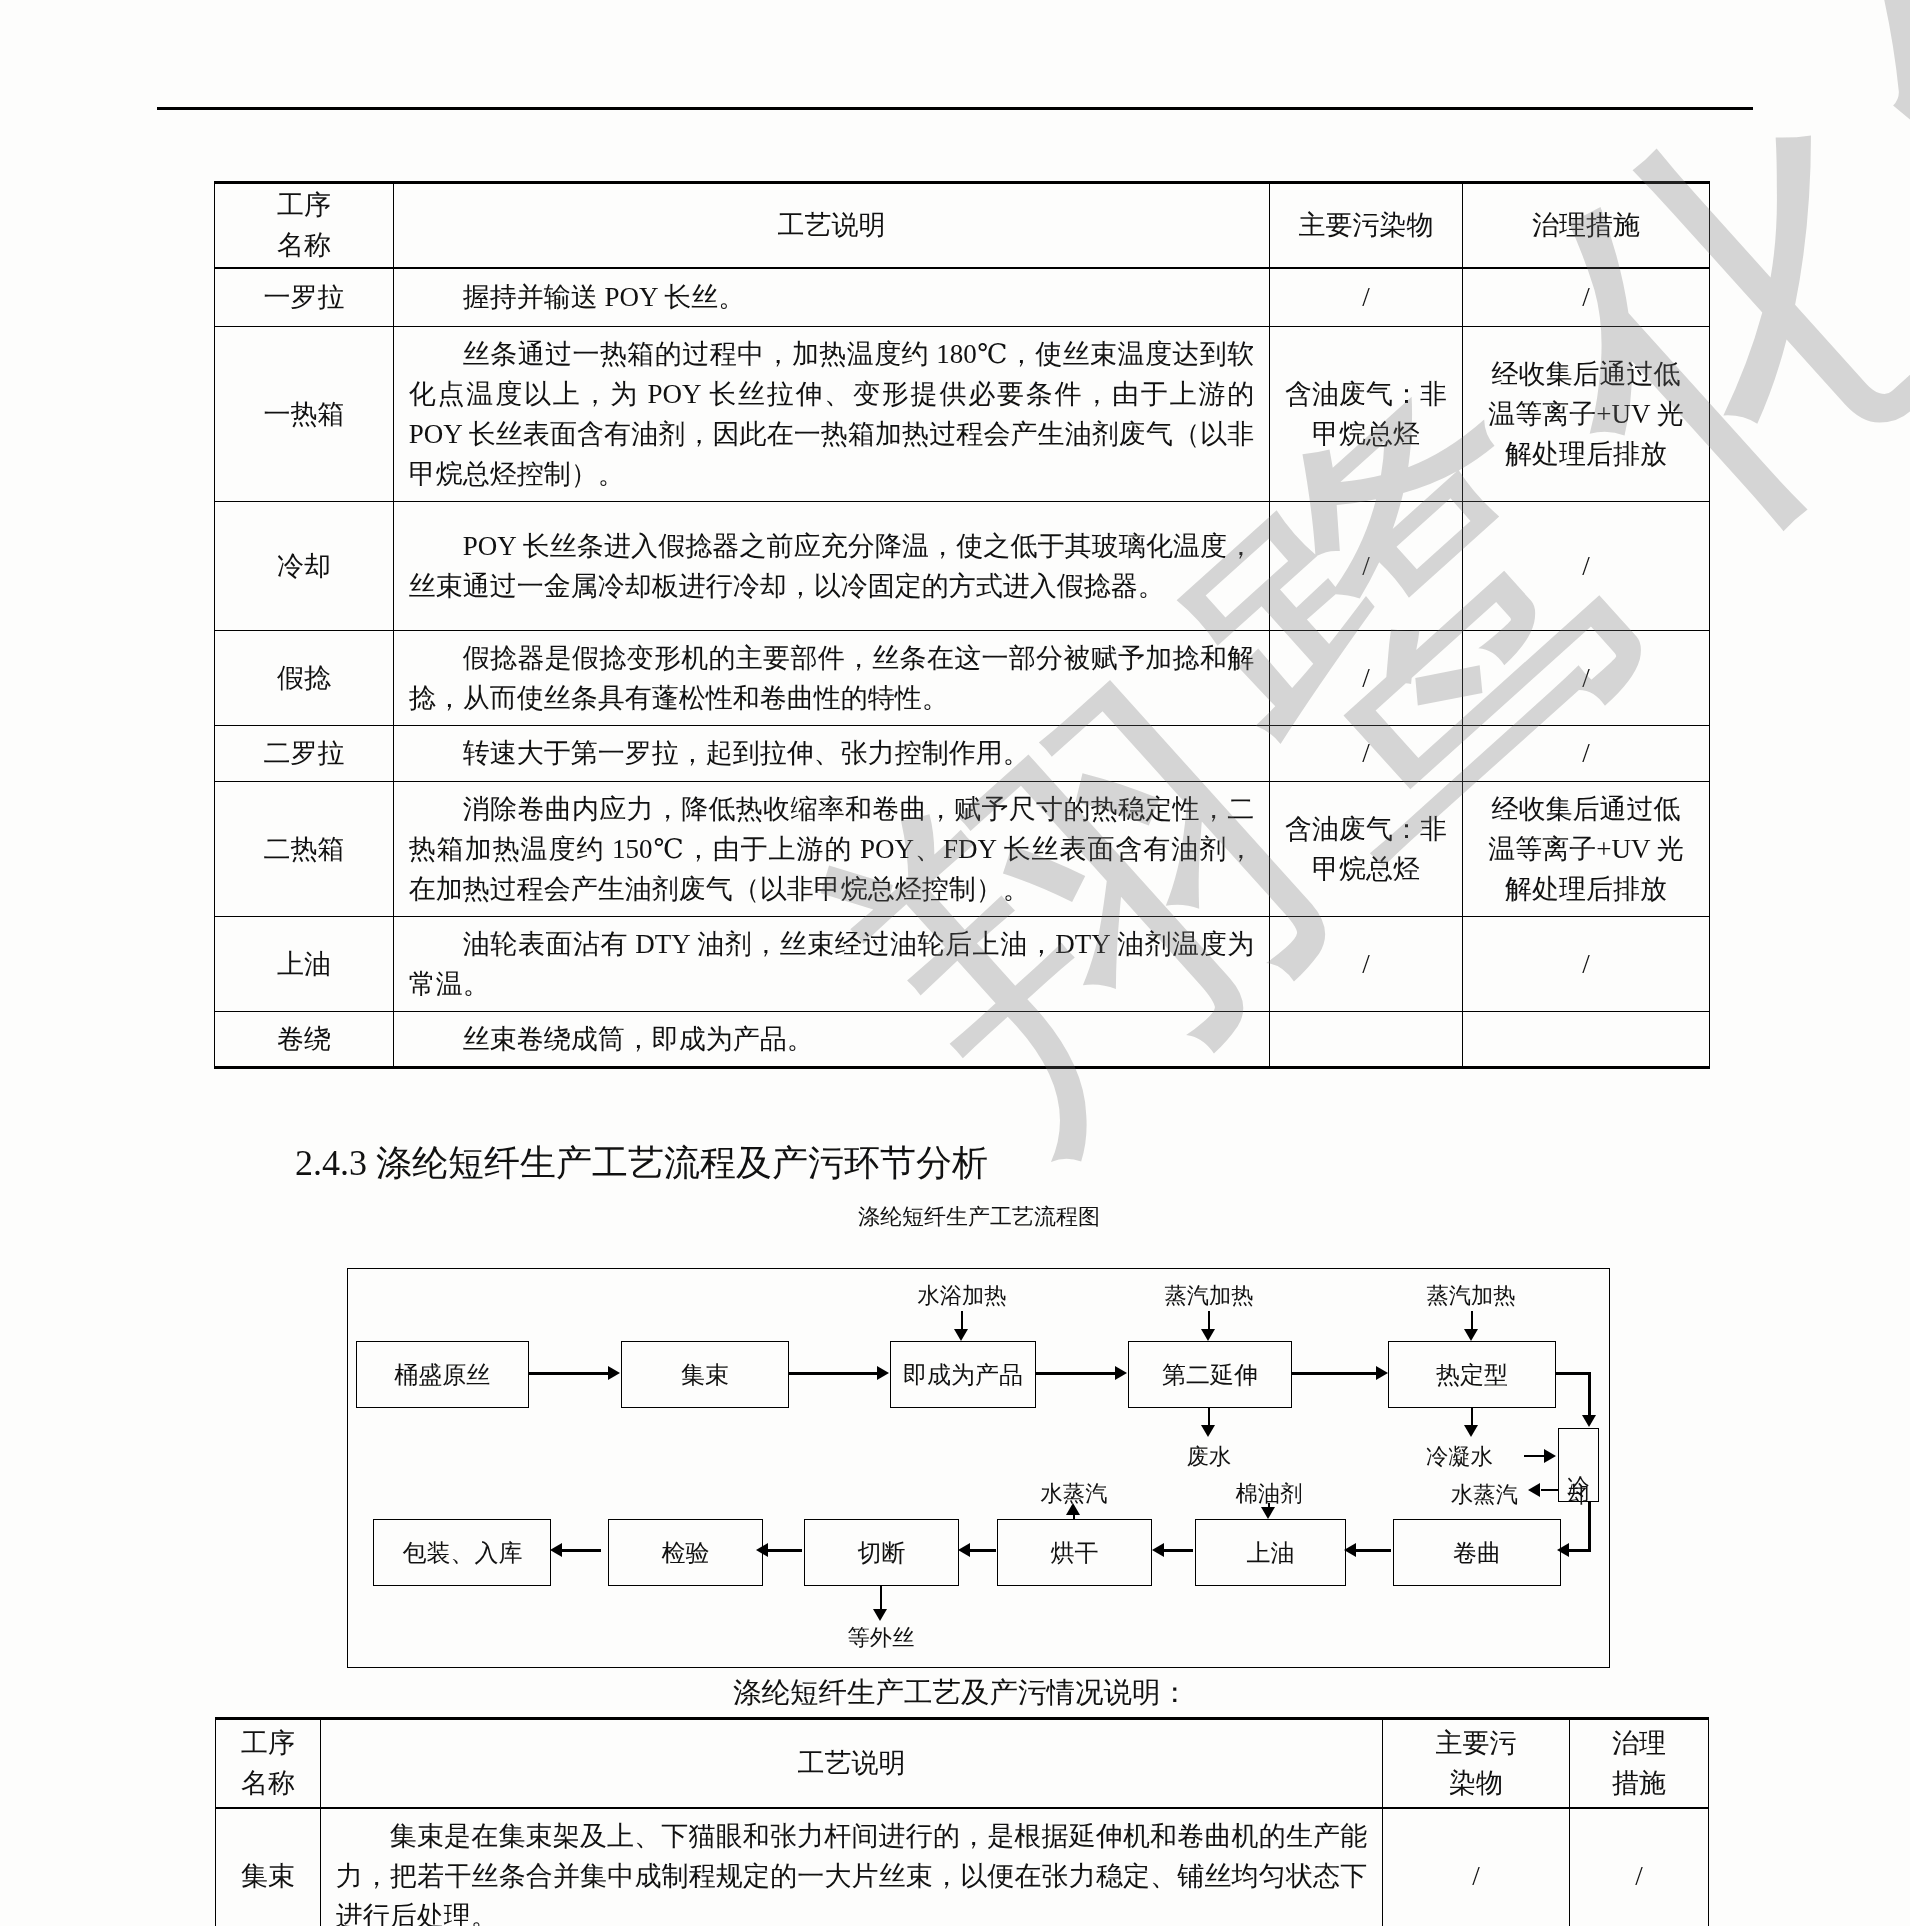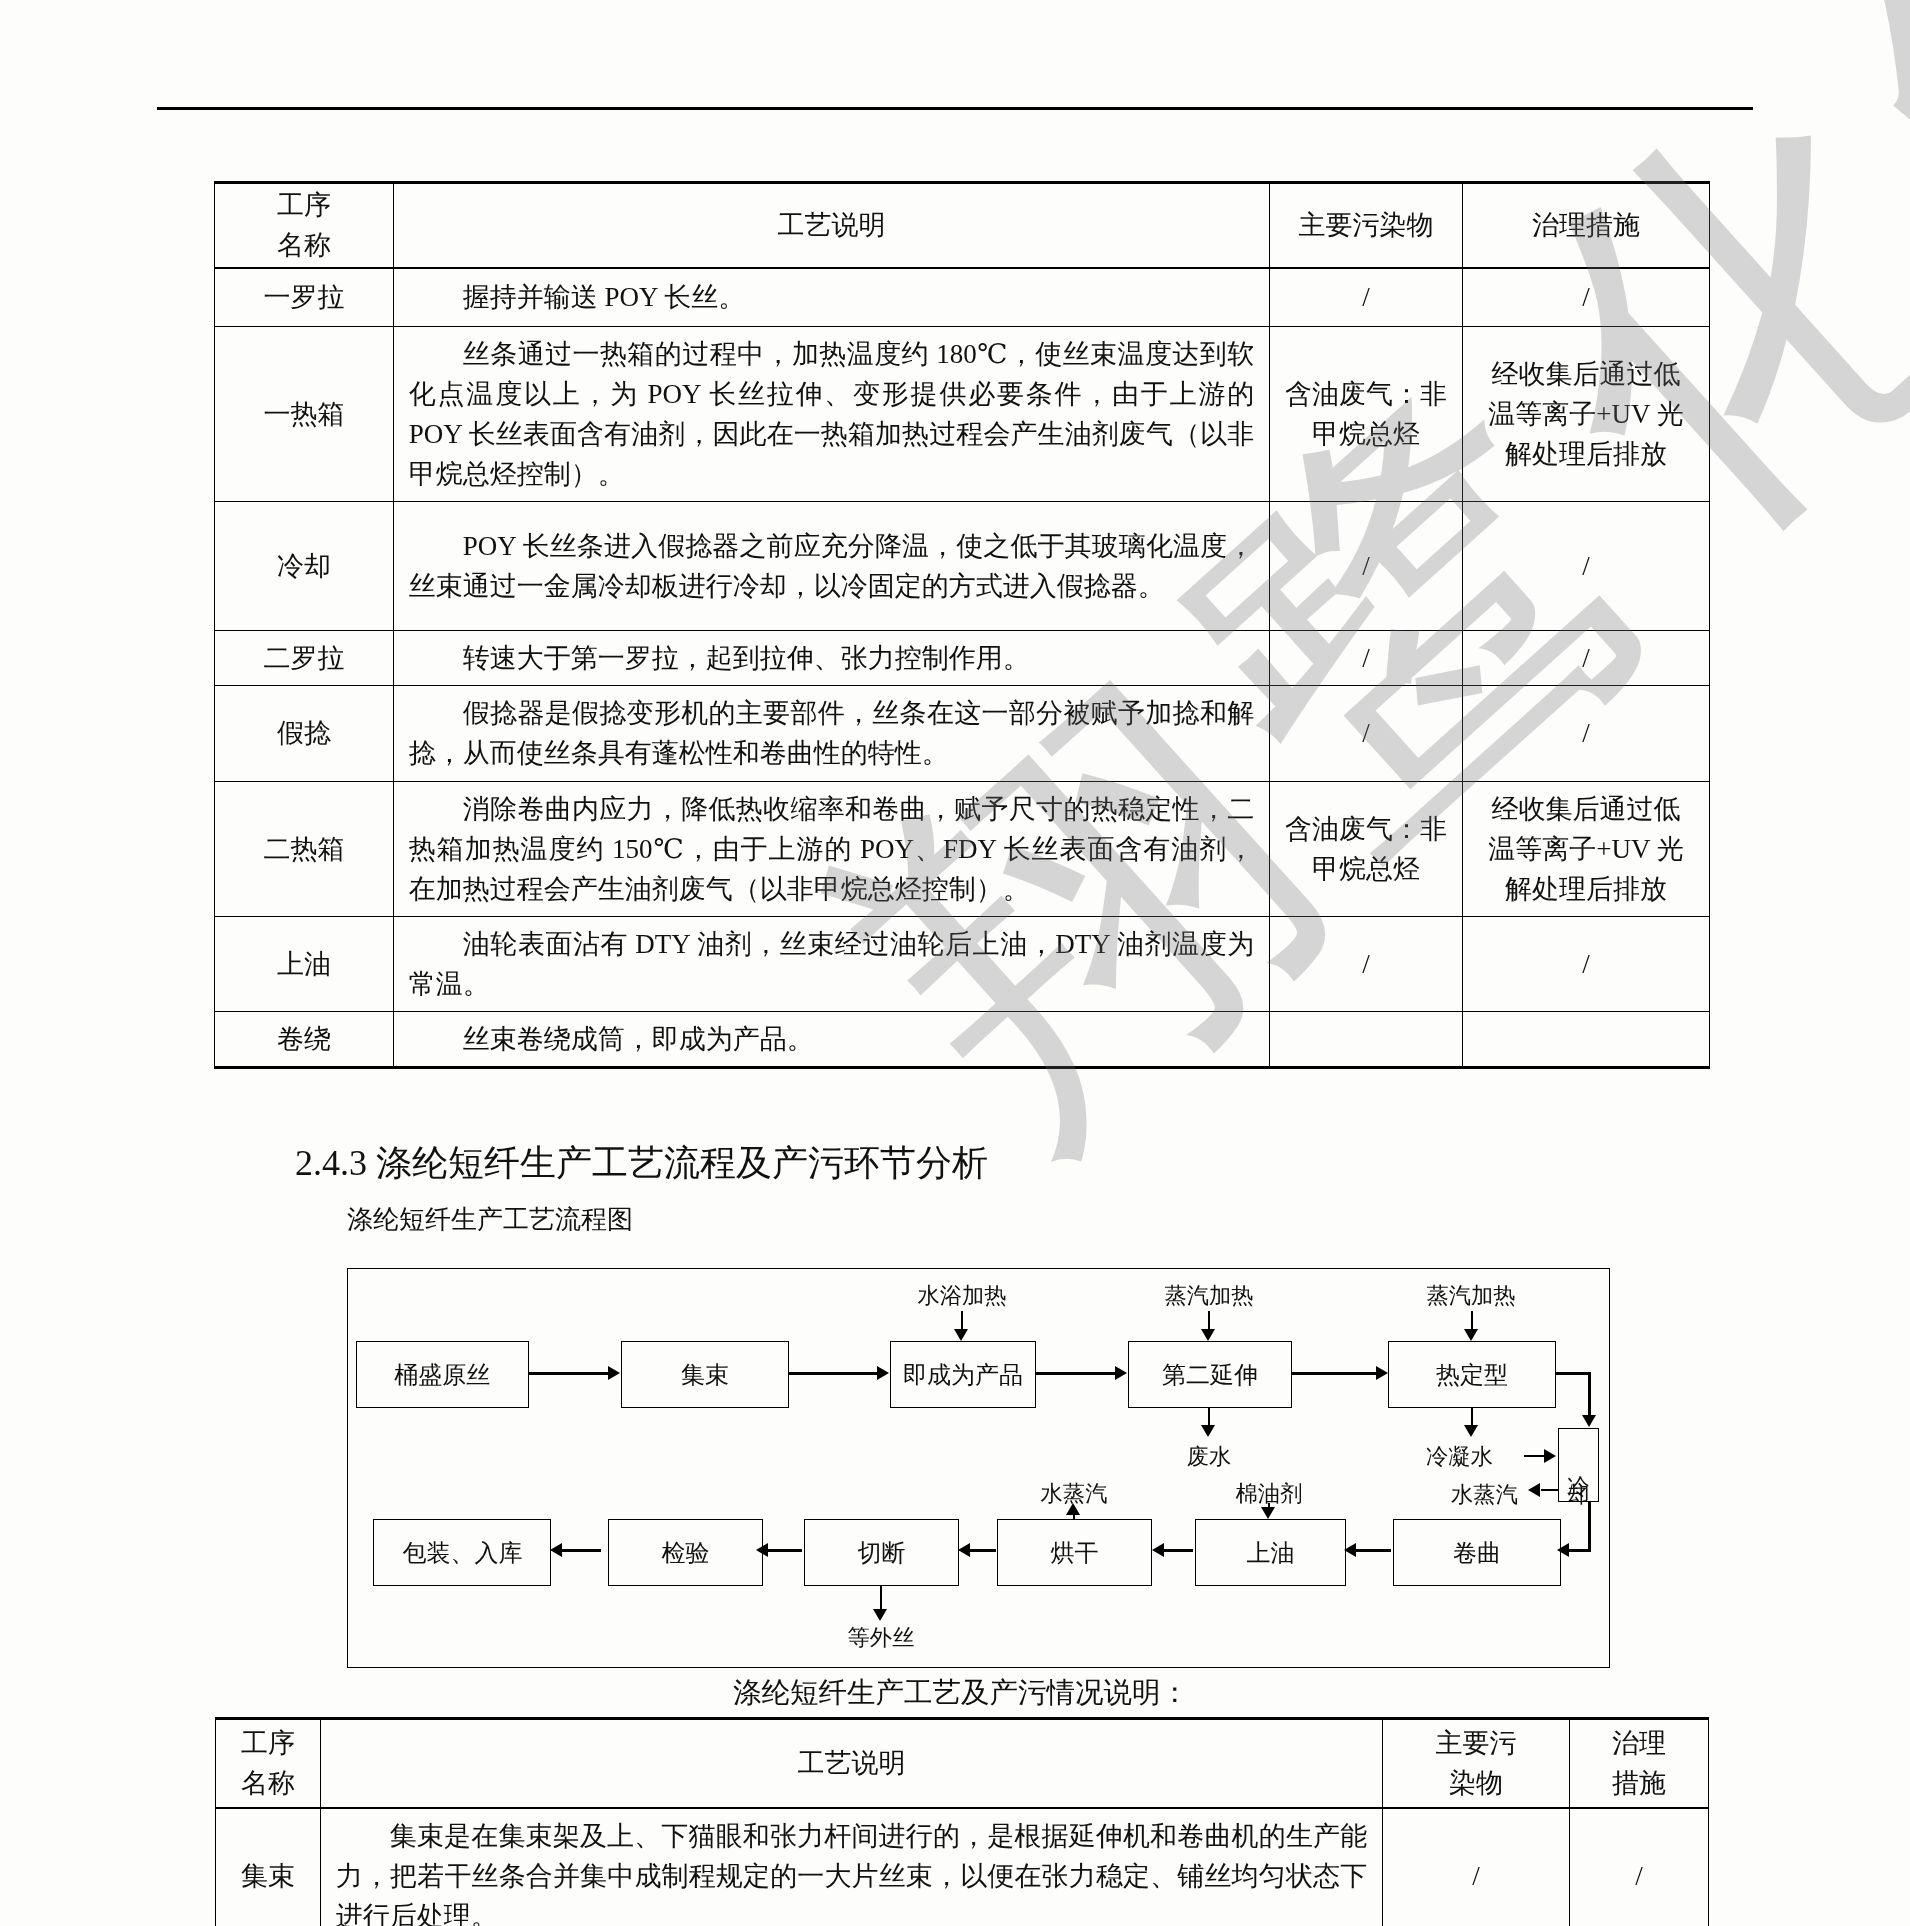--- a/index.html
+++ b/index.html
@@ -29,21 +29,21 @@
   }
   table.doc tr.outer-top td{border-top:3.5px solid #000;}
   table.doc tr.header td{border-bottom:2.7px solid #000;}
   table.doc tr.outer-bottom td{border-bottom:3.9px solid #000;}
   td.cname{text-align:center;white-space:pre-line;}
   td.cdesc{text-align:justify;padding:3.1px 10.8px;}
   td.cdesc p{margin:4px;text-indent:2em;}
   td.ccell{text-align:center;white-space:pre-line;padding:1.5px 3.1px;}
   
   .heading{left:295px;top:1139px;font-size:36px;z-index:2;}
-  .fig-title{left:347px;top:1202px;width:1264px;text-align:left;font-size:26px;z-index:2;}
+  .fig-title{left:347px;top:1202px;width:1264px;text-align:center;font-size:22px;z-index:2;}
   .tab2-title{left:214px;top:1674px;width:1494px;text-align:center;font-size:28.5px;z-index:2;}
   
   #diagram{
     left:347px;top:1268px;width:1261px;height:398px;
     border:1.5px solid #000;z-index:2;
   }
   .dbox{
     position:absolute;border:1.5px solid #000;background:transparent;
     display:flex;align-items:center;justify-content:center;
     font-size:24px;text-align:left;
@@ -105,32 +105,32 @@
 解处理后排放</td>
   </tr>
   <tr style="height:129px">
     <td class="cname">冷却</td>
     <td class="cdesc">
           <p>POY 长丝条进入假捻器之前应充分降温，使之低于其玻璃化温度，丝束通过一金属冷却板进行冷却，以冷固定的方式进入假捻器。</p>
         </td>
     <td class="ccell">/</td>
     <td class="ccell">/</td>
   </tr>
+  <tr style="height:86px">
+    <td class="cname">假捻</td>
+    <td class="cdesc">
+          <p>假捻器是假捻变形机的主要部件，丝条在这一部分被赋予加捻和解捻，从而使丝条具有蓬松性和卷曲性的特性。</p>
+        </td>
+    <td class="ccell">/</td>
+    <td class="ccell">/</td>
+  </tr>
   <tr style="height:49px">
     <td class="cname">二罗拉</td>
     <td class="cdesc">
           <p>转速大于第一罗拉，起到拉伸、张力控制作用。</p>
-        </td>
-    <td class="ccell">/</td>
-    <td class="ccell">/</td>
-  </tr>
-  <tr style="height:86px">
-    <td class="cname">假捻</td>
-    <td class="cdesc">
-          <p>假捻器是假捻变形机的主要部件，丝条在这一部分被赋予加捻和解捻，从而使丝条具有蓬松性和卷曲性的特性。</p>
         </td>
     <td class="ccell">/</td>
     <td class="ccell">/</td>
   </tr>
   <tr style="height:125px">
     <td class="cname">二热箱</td>
     <td class="cdesc">
           <p>消除卷曲内应力，降低热收缩率和卷曲，赋予尺寸的热稳定性，二热箱加热温度约 150℃，由于上游的 POY、FDY 长丝表面含有油剂，在加热过程会产生油剂废气（以非甲烷总烃控制）。</p>
         </td>
     <td class="ccell">含油废气：非

